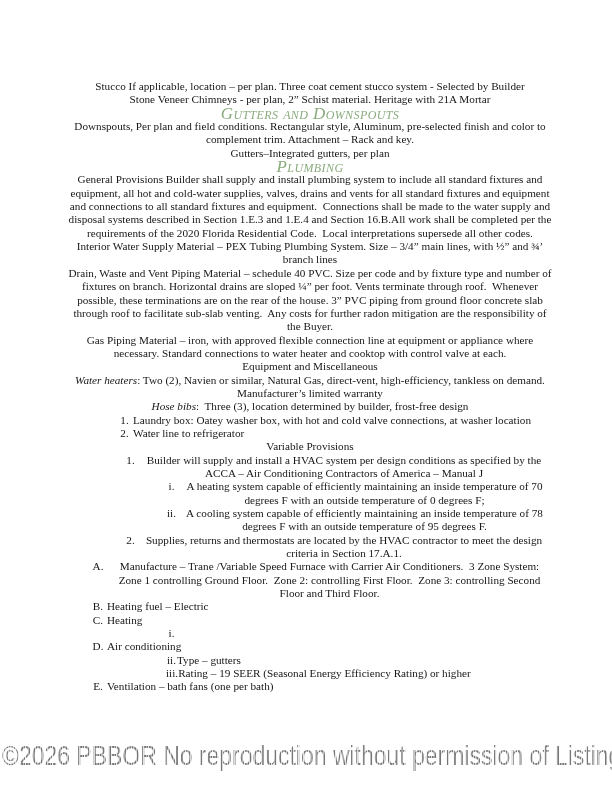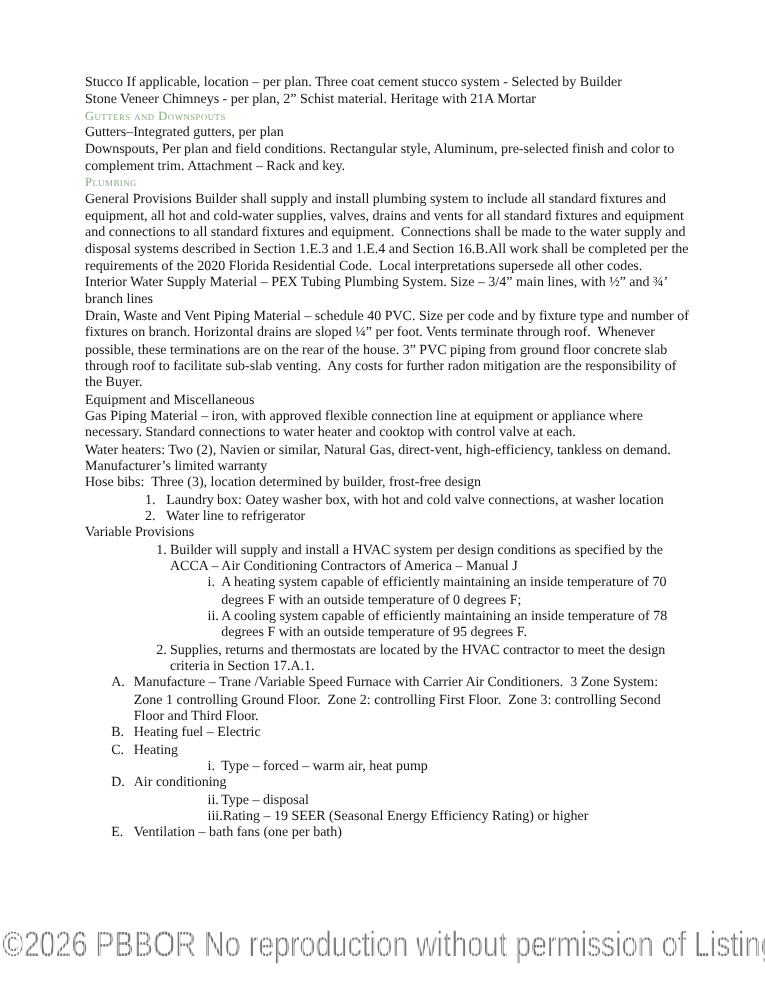--- a/index.html
+++ b/index.html
@@ -7,41 +7,43 @@
     position: relative;
     width: 612px; height: 792px;
     margin: 0 auto;
     background: #ffffff;
     overflow: hidden;
     font-family: "Liberation Serif", serif;
     color: #161616;
   }
   .content {
     position: absolute;
-    left: 68px; top: 60px;
+    left: 68px; top: 80px;
     width: 484px;
     font-size: 11.2px;
     line-height: 13.35px;
+    text-align: center;
   }
   .content p, .content h2, .li { margin: 0; padding: 0; }
   .content p, .txt, .marker { white-space: pre-wrap; }
   .gap { margin-top: 13.35px; }
   .sc-heading {
     font-variant: small-caps;
     font-weight: normal;
-    font-size: 10px;
+    font-size: 17px;
     letter-spacing: 0.4px;
     color: var(--heading_green, #8aab7d);
+    font-style: italic;
   }
   .hvac-heading {
     font-weight: bold;
     font-size: 11.2px;
     color: var(--heading_green, #8aab7d);
   }
-  .it { }
+  .it { font-style: italic; }
   .li { display: flex; }
   .marker { flex: 0 0 auto; }
   .num-l1   { padding-left: 48px; } .num-l1 > .marker   { min-width: 17px; }
   .num-hvac { padding-left: 57px; } .num-hvac > .marker { min-width: 11px; }
   .roman    { padding-left: 98px; } .roman > .marker    { min-width: 11px; }
   .alpha    { padding-left: 21px; } .alpha > .marker    { min-width: 18px; }
   .watermark {
     position: absolute;
     left: 2px; top: 740px;
     white-space: nowrap;
@@ -63,29 +65,29 @@
 </head>
 <body>
 
 <div class="page">
   <div class="content">
 
     <p>Stucco If applicable, location – per plan. Three coat cement stucco system - Selected by Builder</p>
     <p>Stone Veneer Chimneys - per plan, 2” Schist material. Heritage with 21A Mortar</p>
 
     <h2 class="sc-heading gap">Gutters and Downspouts</h2>
+    <p>Downspouts, Per plan and field conditions. Rectangular style, Aluminum, pre-selected finish and color to complement trim. Attachment – Rack and key.</p>
     <p>Gutters–Integrated gutters, per plan</p>
-    <p>Downspouts, Per plan and field conditions. Rectangular style, Aluminum, pre-selected finish and color to complement trim. Attachment – Rack and key.</p>
 
     <h2 class="sc-heading gap">Plumbing</h2>
     <p>General Provisions Builder shall supply and install plumbing system to include all standard fixtures and equipment, all hot and cold-water supplies, valves, drains and vents for all standard fixtures and equipment and connections to all standard fixtures and equipment.  Connections shall be made to the water supply and disposal systems described in Section 1.E.3 and 1.E.4 and Section 16.B.All work shall be completed per the requirements of the 2020 Florida Residential Code.  Local interpretations supersede all other codes.</p>
     <p>Interior Water Supply Material – PEX Tubing Plumbing System. Size – 3/4” main lines, with ½” and ¾’ branch lines</p>
     <p>Drain, Waste and Vent Piping Material – schedule 40 PVC. Size per code and by fixture type and number of fixtures on branch. Horizontal drains are sloped ¼” per foot. Vents terminate through roof.  Whenever possible, these terminations are on the rear of the house. 3” PVC piping from ground floor concrete slab through roof to facilitate sub-slab venting.  Any costs for further radon mitigation are the responsibility of the Buyer.</p>
+    <p>Gas Piping Material – iron, with approved flexible connection line at equipment or appliance where necessary. Standard connections to water heater and cooktop with control valve at each.</p>
     <p>Equipment and Miscellaneous</p>
-    <p>Gas Piping Material – iron, with approved flexible connection line at equipment or appliance where necessary. Standard connections to water heater and cooktop with control valve at each.</p>
     <p><span class="it">Water heaters</span><span>: Two (2), Navien or similar, Natural Gas, direct-vent, high-efficiency, tankless on demand. Manufacturer’s limited warranty</span></p>
     <p><span class="it">Hose bibs</span><span>:  Three (3), location determined by builder, frost-free design</span></p>
 
     <div class="li num-l1">
       <span class="marker">1.</span>
       <span class="txt">Laundry box: Oatey washer box, with hot and cold valve connections, at washer location</span>
     </div>
     <div class="li num-l1">
       <span class="marker">2.</span>
       <span class="txt">Water line to refrigerator</span>
@@ -118,29 +120,28 @@
     <div class="li alpha">
       <span class="marker">B.</span>
       <span class="txt">Heating fuel – Electric</span>
     </div>
     <div class="li alpha">
       <span class="marker">C.</span>
       <span class="txt">Heating</span>
     </div>
     <div class="li roman">
       <span class="marker">i.</span>
-      <span class="txt">Type – forced – warm air, heat pump</span>
     </div>
     <div class="li alpha">
       <span class="marker">D.</span>
       <span class="txt">Air conditioning</span>
     </div>
     <div class="li roman">
       <span class="marker">ii.</span>
-      <span class="txt">Type – disposal</span>
+      <span class="txt">Type – gutters</span>
     </div>
     <div class="li roman">
       <span class="marker">iii.</span>
       <span class="txt">Rating – 19 SEER (Seasonal Energy Efficiency Rating) or higher</span>
     </div>
     <div class="li alpha">
       <span class="marker">E.</span>
       <span class="txt">Ventilation – bath fans (one per bath)</span>
     </div>
 

